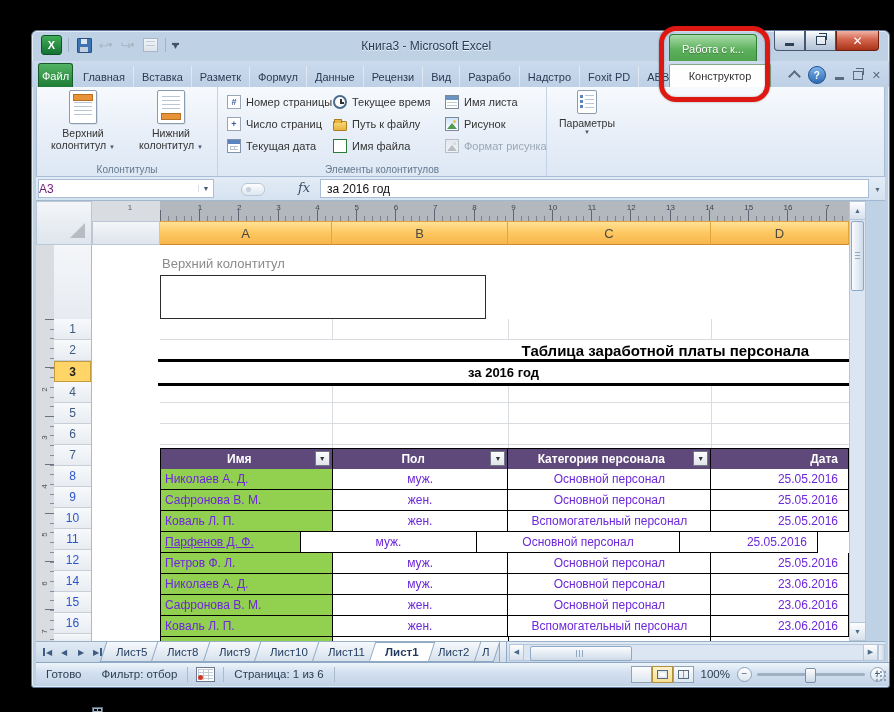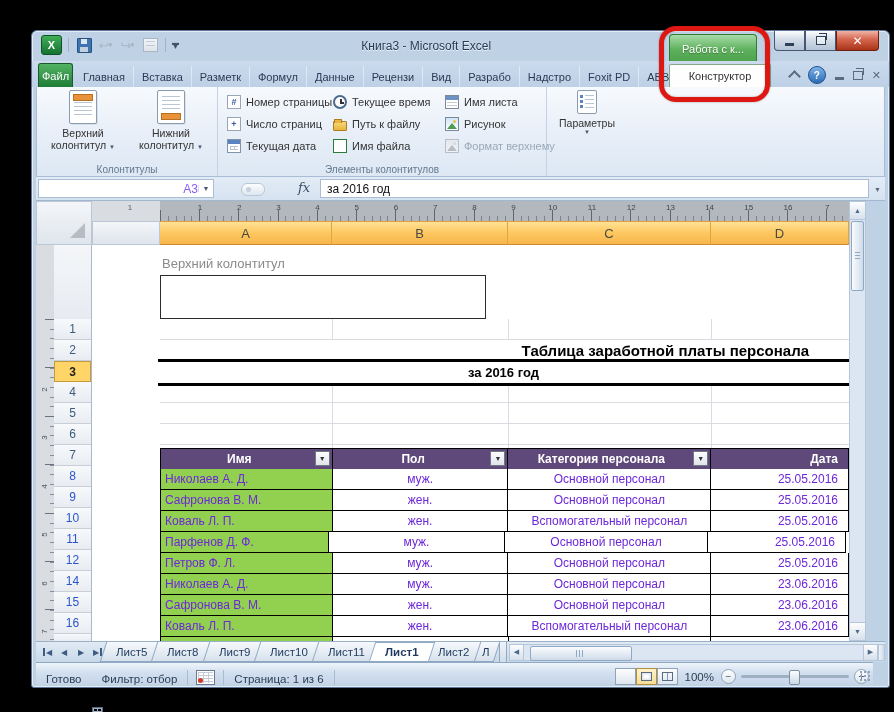--- a/index.html
+++ b/index.html
@@ -87,21 +87,21 @@
   .si-pic{background:linear-gradient(#cfe3f7,#fff);border:1px solid #7a8a9a;box-sizing:border-box}
   .si-pic::before{content:"";position:absolute;left:1px;bottom:1px;width:0;height:0;border-left:5px solid transparent;border-right:5px solid transparent;border-bottom:6px solid #4f9a4f}
   .si-pic::after{content:"";position:absolute;right:2px;top:2px;width:3px;height:3px;border-radius:50%;background:#f0c040}
   .opt-icon{width:18px;height:22px;background:#fff;border:1px solid #8b9bb0;border-radius:2px;position:relative}
   .opt-icon::after{content:"";position:absolute;left:7px;right:2px;top:4px;height:14px;background:repeating-linear-gradient(#b9c6d8 0 1px,transparent 1px 4px)}
   .opt-icon::before{content:"";position:absolute;left:2px;top:4px;width:3px;height:3px;background:#5b83c0;box-shadow:0 5px 0 #5b83c0,0 10px 0 #5b83c0}
 
   
   .fbar{position:absolute;left:4px;right:4px;top:146px;height:24px;background:linear-gradient(#e3ecf6,#d5e2f0);border-bottom:1px solid #a3b8cf;box-sizing:border-box}
   .namebox{position:absolute;left:2px;top:2px;width:176px;height:19px;background:#fff;border:1px solid #a9bed4;box-sizing:border-box;display:flex;align-items:center}
-  .namebox .ref{flex:1;text-align:right;font-size:12px;color:#8b5cf6}
+  .namebox .ref{flex:1;text-align:left;font-size:12px;color:#701a75}
   .namebox .nb-arrow{width:14px;font-size:7px;color:#4a5a6e;text-align:center;border-left:1px solid #d7e1ec}
   .fbar-divider{position:absolute;left:205px;top:6px;width:22px;height:11px;border-radius:6px;background:linear-gradient(#fdfdfd,#dde6ef);border:1px solid #b7c7d8}
   .fbar-divider::before{content:"";position:absolute;left:4px;top:3px;width:5px;height:5px;border-radius:50%;background:#c7d2de}
   .fx{position:absolute;left:256px;top:3px;width:24px;text-align:center;font-family:"DejaVu Serif",serif;font-style:italic;font-size:13px;color:#3e4e63}
   .fbar-input{position:absolute;left:284px;top:2px;right:16px;height:19px;background:#fff;border:1px solid #a9bed4;box-sizing:border-box;font-size:12px;color:#111;display:flex;align-items:center;padding-left:6px}
   .fbar-expand{position:absolute;right:1px;top:4px;width:13px;height:16px;display:flex;align-items:center;justify-content:center;color:#5a6b80;font-size:7px}
 
   
   .workarea{position:absolute;left:4px;top:170px;width:830px;height:440px}
   .corner{position:absolute;left:0;top:0;width:56px;height:44px;background:linear-gradient(#f4f6f9,#dfe5ec);border:1px solid #b9c7d6;box-sizing:border-box}
@@ -163,21 +163,21 @@
   .stab.cut{width:20px;padding:0 4px;overflow:hidden}
   .tab-splitter{width:6px;height:100%;background:linear-gradient(#eef3f9,#d2dde9);border-left:1px solid #8ea9c4;border-right:1px solid #8ea9c4;margin-left:2px}
   .hscroll{display:flex;align-items:center;height:100%;flex:1;margin-left:2px}
   .hs-btn{width:15px;height:17px;background:linear-gradient(#fdfdfe,#d6e0ec);border:1px solid #b6c6da;display:flex;align-items:center;justify-content:center;font-size:7px;color:#4a6b8c;box-sizing:border-box}
   .hs-track{flex:1;height:17px;background:#dce6f2;border:1px solid #b6c6da;border-left:none;border-right:none;position:relative;box-sizing:border-box}
   .hs-thumb{position:absolute;left:6px;top:1px;height:13px;width:100px;background:linear-gradient(#fafcfe,#cfdbe9);border:1px solid #8fa8c4;border-radius:2px}
   .hs-thumb::after{content:"";position:absolute;top:3px;bottom:3px;left:45px;width:1px;background:#8fa8c4;box-shadow:3px 0 0 #8fa8c4,6px 0 0 #8fa8c4}
   .hs-splitter{width:7px;height:17px;background:linear-gradient(90deg,#eef3f9,#ccd8e6);border:1px solid #b6c6da;box-sizing:border-box}
 
   
-  .statusbar{position:absolute;left:4px;right:16px;top:631px;height:23px;background:linear-gradient(#eef4fa,#d2dfef 45%,#c4d4e7);border-top:1px solid #8fa8c4;box-sizing:border-box;display:flex;align-items:flex-end;font-size:11.5px;color:#2c3e53}
+  .statusbar{position:absolute;left:4px;right:0;top:631px;height:23px;background:linear-gradient(#eef4fa,#d2dfef 45%,#c4d4e7);border-top:1px solid #8fa8c4;box-sizing:border-box;display:flex;align-items:center;font-size:11.5px;color:#2c3e53}
   .sb-item{padding:0 10px;white-space:nowrap}
   .sb-sep{width:1px;height:15px;background:#aabccf}
   .macro-icon{width:17px;height:13px;background:#fff;border:1px solid #6a7a8c;position:relative;margin:0 8px}
   .macro-icon::before{content:"";position:absolute;inset:1px;background:repeating-linear-gradient(#c3ccd6 0 1px,transparent 1px 3px),repeating-linear-gradient(90deg,#c3ccd6 0 1px,transparent 1px 5px)}
   .macro-icon::after{content:"";position:absolute;left:1px;bottom:1px;width:5px;height:5px;border-radius:50%;background:#d2372a}
   .sb-right{margin-left:auto;display:flex;align-items:center;gap:7px;padding-right:4px}
   .viewbtns{display:flex}
   .vb{width:21px;height:17px;border:1px solid #8fa3b8;background:linear-gradient(#fdfdfe,#dde6ef);display:flex;align-items:center;justify-content:center;box-sizing:border-box}
   .vb.active{background:linear-gradient(#fdf3cd,#f7dd94);border-color:#b08f3e}
   .vb-ic{width:11px;height:9px;border:1px solid #5a6b80;box-sizing:border-box;background:#fff}
@@ -316,21 +316,21 @@
               <div class="smallbtn">
                 <div class="si si-sheet"></div>
                 <span>Имя листа</span>
               </div>
               <div class="smallbtn">
                 <div class="si si-pic"></div>
                 <span>Рисунок</span>
               </div>
               <div class="smallbtn disabled">
                 <div class="si si-pic"></div>
-                <span>Формат верхнему</span>
+                <span>Формат рисунка</span>
               </div>
             </div>
           </div>
         <div class="rgroup-label">Элементы колонтитулов</div>
       </div>
 
 
       <div class="rgroup" style="width:81px;border-right:none">
         <div class="bigbtn" style="left:-2px;width:84px">
           <div class="opt-icon"></div>
@@ -463,21 +463,21 @@
               <div class="td c2" style="width: 203px;">Основной персонал</div>
               <div class="td c3" style="width: 138px;">25.05.2016</div>
             </div>
             <div class="trow">
               <div class="td c0" style="width: 172px;">Коваль Л. П.</div>
               <div class="td c1" style="width: 176px;">жен.</div>
               <div class="td c2" style="width: 203px;">Вспомогательный персонал</div>
               <div class="td c3" style="width: 138px;">25.05.2016</div>
             </div>
             <div class="trow">
-              <div class="td c0" style="width: 168px;">Парфенов Д. Ф.</div>
+              <div class="td c0" style="width: 140px; text-decoration: underline;">Парфенов Д. Ф.</div>
               <div class="td c1" style="width: 176px;">муж.</div>
               <div class="td c2" style="width: 203px;">Основной персонал</div>
               <div class="td c3" style="width: 138px;">25.05.2016</div>
             </div>
             <div class="trow">
               <div class="td c0" style="width: 172px;">Петров Ф. Л.</div>
               <div class="td c1" style="width: 176px;">муж.</div>
               <div class="td c2" style="width: 203px;">Основной персонал</div>
               <div class="td c3" style="width: 138px;">25.05.2016</div>
             </div>

